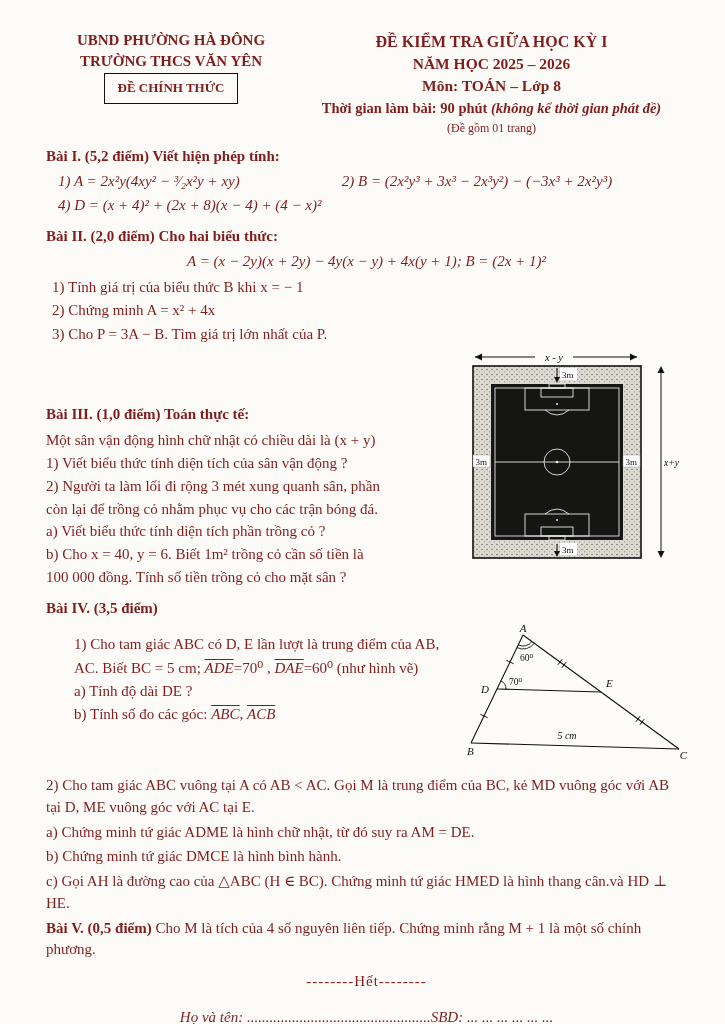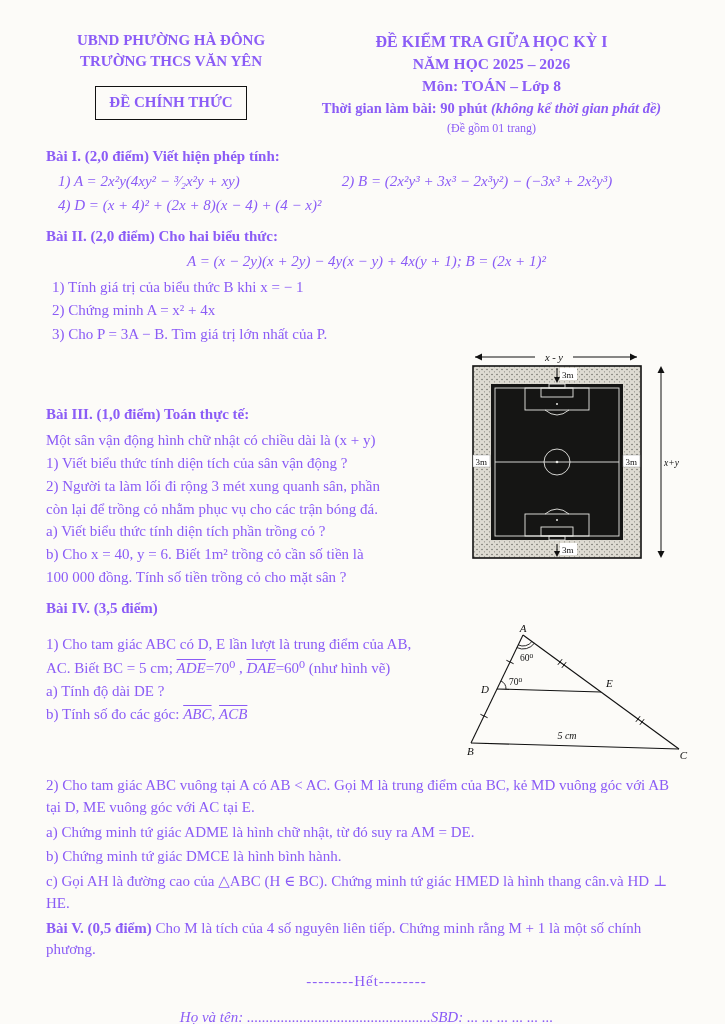--- a/index.html
+++ b/index.html
@@ -1,45 +1,45 @@
 <!DOCTYPE html>
 <html><head>
 <meta charset="utf-8">
 <style>
   html,body { margin:0; padding:0; background:#d9d9d6; }
   .page {
     width:725px; height:1024px; margin:0 auto; background:#fcfbf8;
-    font-family:"Liberation Serif","DejaVu Serif",serif; color:#8b5cf6;
+    font-family:"Liberation Serif","DejaVu Serif",serif; color:#7f1d1d;
     box-sizing:border-box; padding:30px 38px 8px 46px; position:relative;
     font-size:15px; line-height:1.45; overflow:hidden;
   }
   .bold { font-weight:bold; }
   .ital { font-style:italic; }
   .header { display:flex; }
   .header-left { width:250px; text-align:center; }
   .org { font-weight:bold; font-size:15px; line-height:1.4; }
-  .stamp { display:inline-block; border:1.6px solid #111; padding:5px 13px; margin-top:14px; font-weight:bold; font-size:15px; }
+  .stamp { display:inline-block; border:1.6px solid #111; padding:5px 13px; margin-top:1px; font-weight:bold; font-size:13px; }
   .header-right { flex:1; text-align:center; }
   .title1 { font-weight:bold; font-size:16px; }
   .title2, .title3 { font-weight:bold; font-size:15.5px; line-height:1.4; }
   .timeline { font-size:14.5px; margin-top:1px; }
   .pagenote { font-size:12px; margin-top:1px; }
   .sec-head { font-weight:bold; margin:9px 0 3px 0; }
   .math { font-style:italic; }
   .math-row { display:flex; margin:3px 12px; }
   .mc1 { width:46%; }
   .mc2 { width:54%; }
   .formula-center { text-align:center; font-style:italic; margin:3px 0 4px 0; }
   .item { margin:2px 0 2px 6px; }
   .s3-wrap { display:flex; align-items:flex-end; }
   .s3-left { flex:1; padding-right:6px; }
   .s3-line { line-height:1.52; }
   .fig { width:226px; flex:0 0 auto; }
   .s4-wrap { display:flex; align-items:flex-start; margin-top:4px; }
-  .s4-left { width:440px; padding-top:10px; }
+  .s4-left { width:440px; padding-top:10px;margin-left:28px; }
   .s4-line { line-height:1.55; }
   .hat { font-style:italic; text-decoration:overline; }
   .para { margin:3px 0; }
   .end-line { text-align:center; margin-top:10px; letter-spacing:1px; }
   .name-line { text-align:center; font-style:italic; margin-top:14px; font-size:15px; }
   svg text { font-family:"Liberation Serif","DejaVu Serif",serif; }
 </style>
 </head>
 <body>
 
@@ -57,21 +57,21 @@
       <div class="title3">Môn: TOÁN – Lớp 8</div>
       <div class="timeline">
         <span class="bold">Thời gian làm bài: 90 phút </span><span class="bold ital">(không kể thời gian phát đề)</span>
       </div>
       <div class="pagenote">(Đề gồm 01 trang)</div>
     </div>
   </div>
 
   <div class="sec">
     <div class="sec-head">
-      <span>Bài I. (2,0 điểm)</span><span> Viết hiện phép tính:</span>
+      <span>Bài I. (5,2 điểm)</span><span> Viết hiện phép tính:</span>
     </div>
     <div class="math-row">
       <div class="mc1 math">1) A = 2x²y(4xy² − ³⁄₂x²y + xy)</div>
       <div class="mc2 math">2) B = (2x²y³ + 3x³ − 2x³y²) − (−3x³ + 2x²y³)</div>
     </div>
     <div class="math-row">
       <div class="mc2 math">4) D = (x + 4)² + (2x + 8)(x − 4) + (4 − x)²</div>
     </div>
   </div>
 

